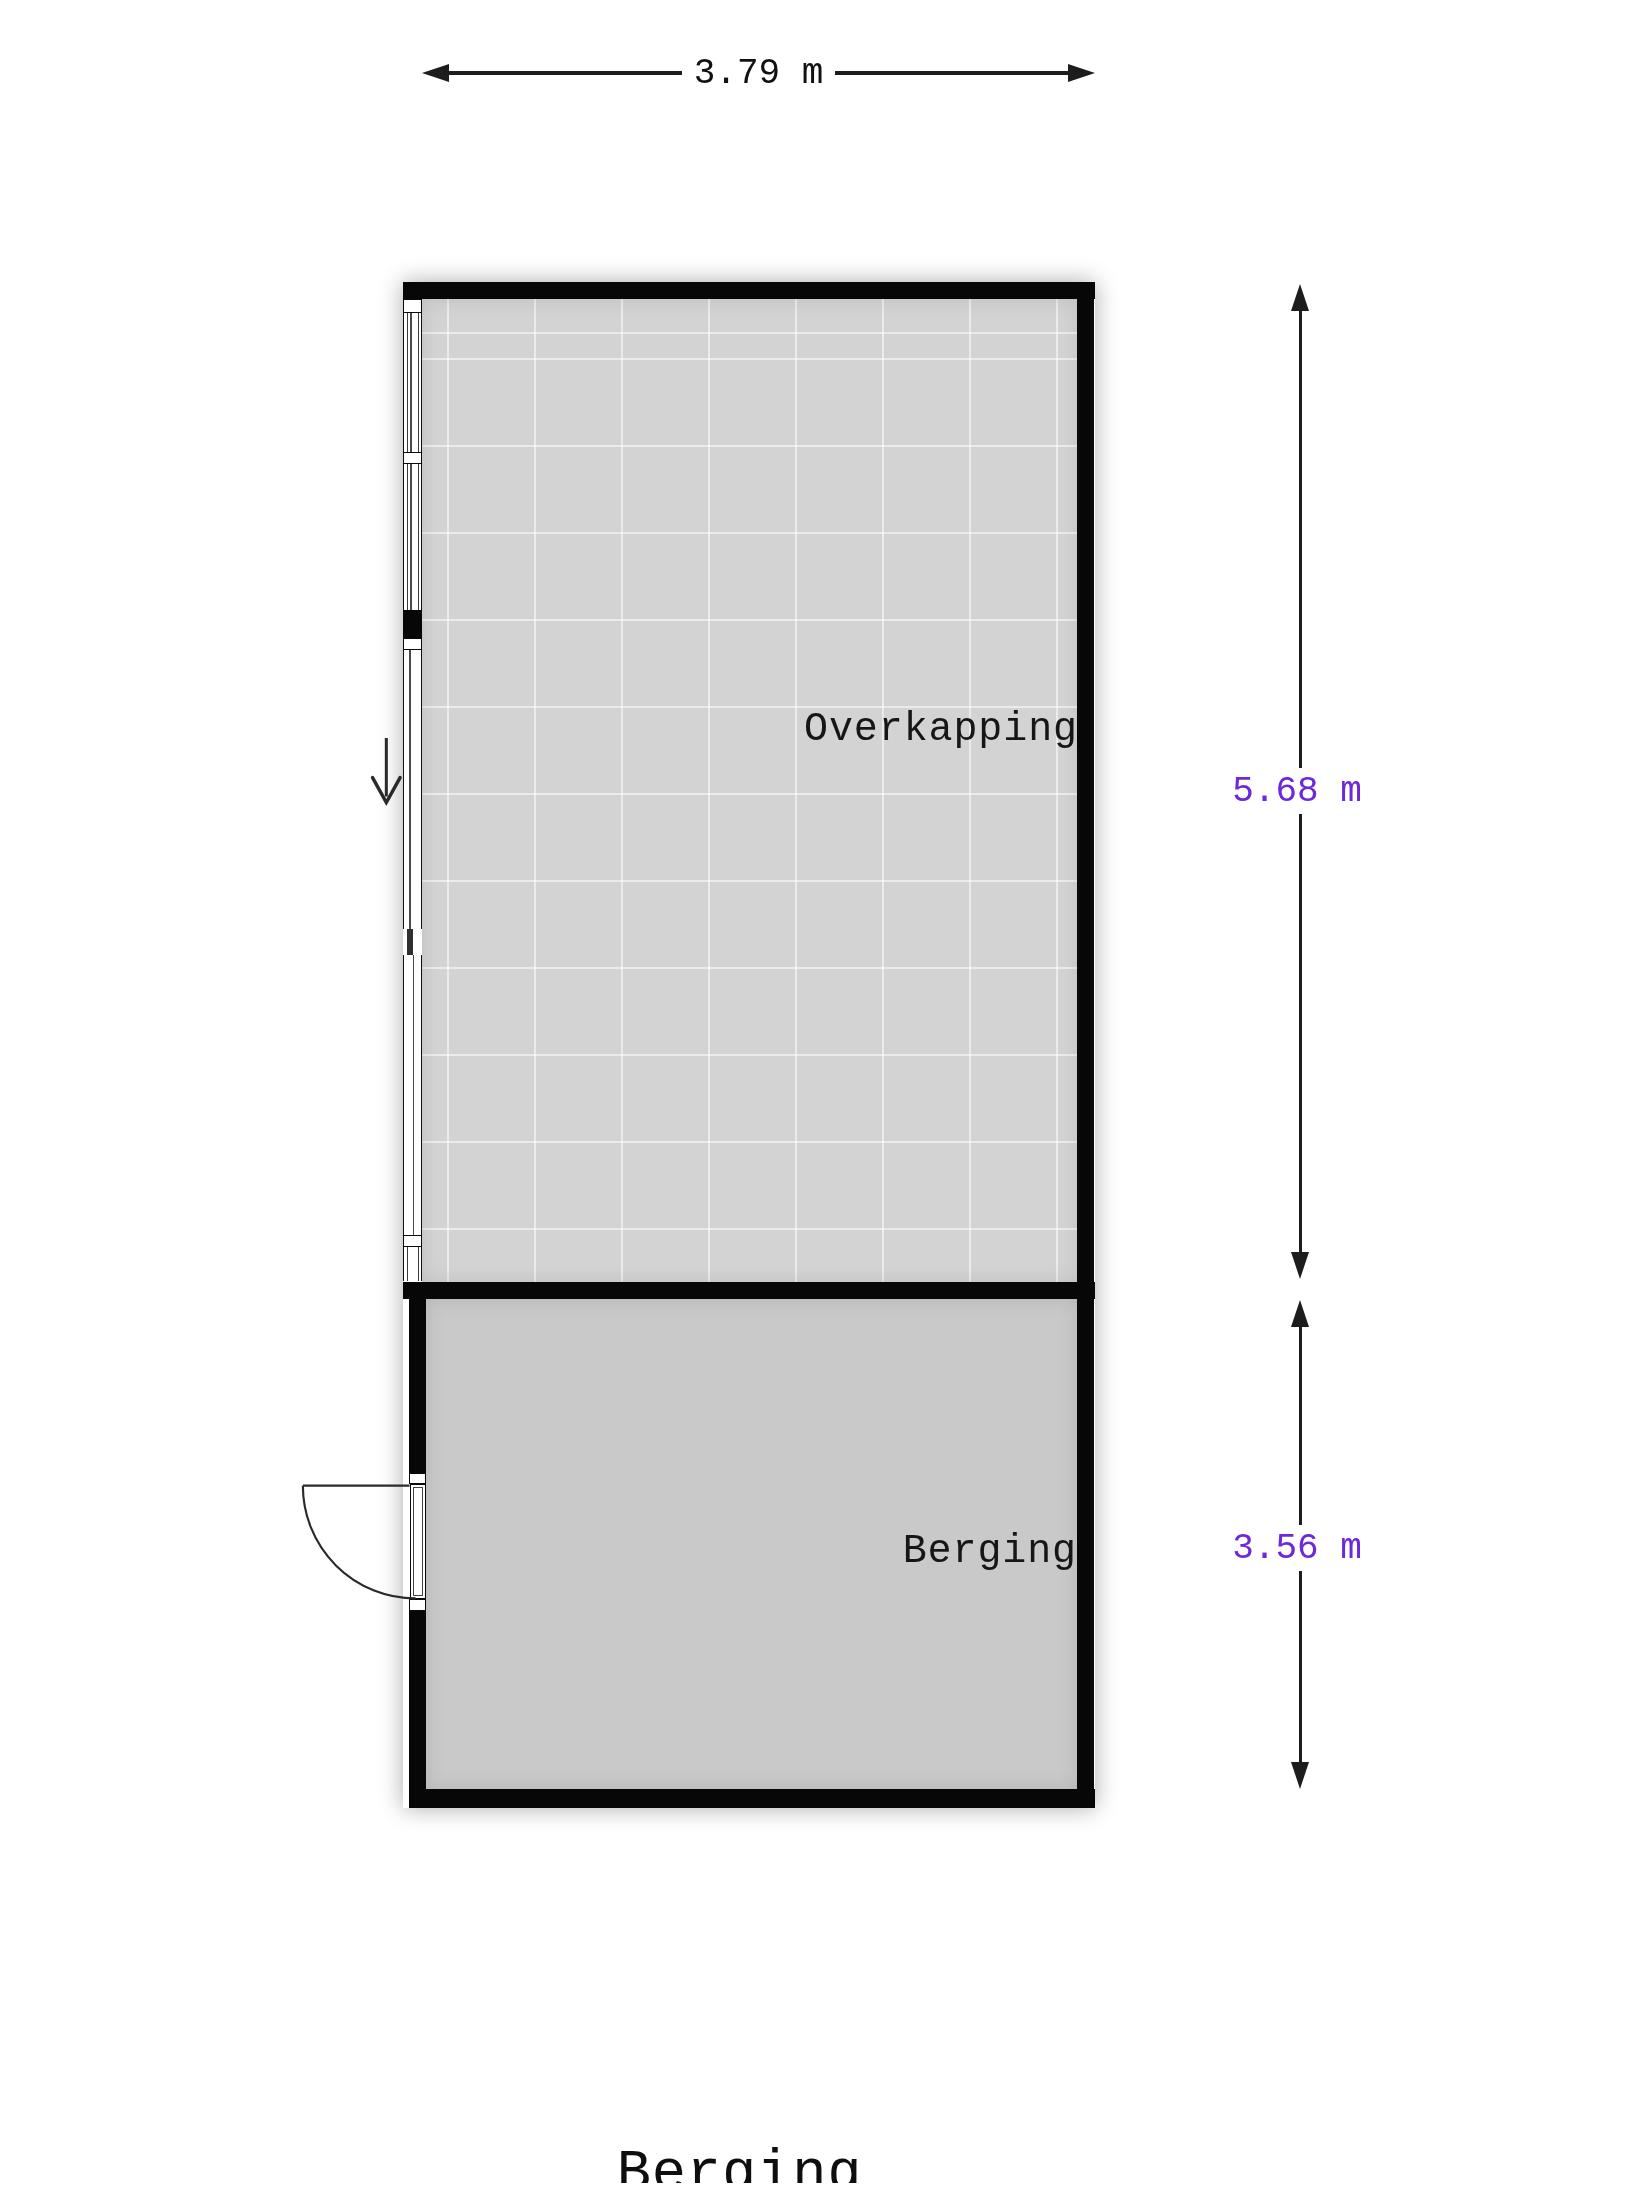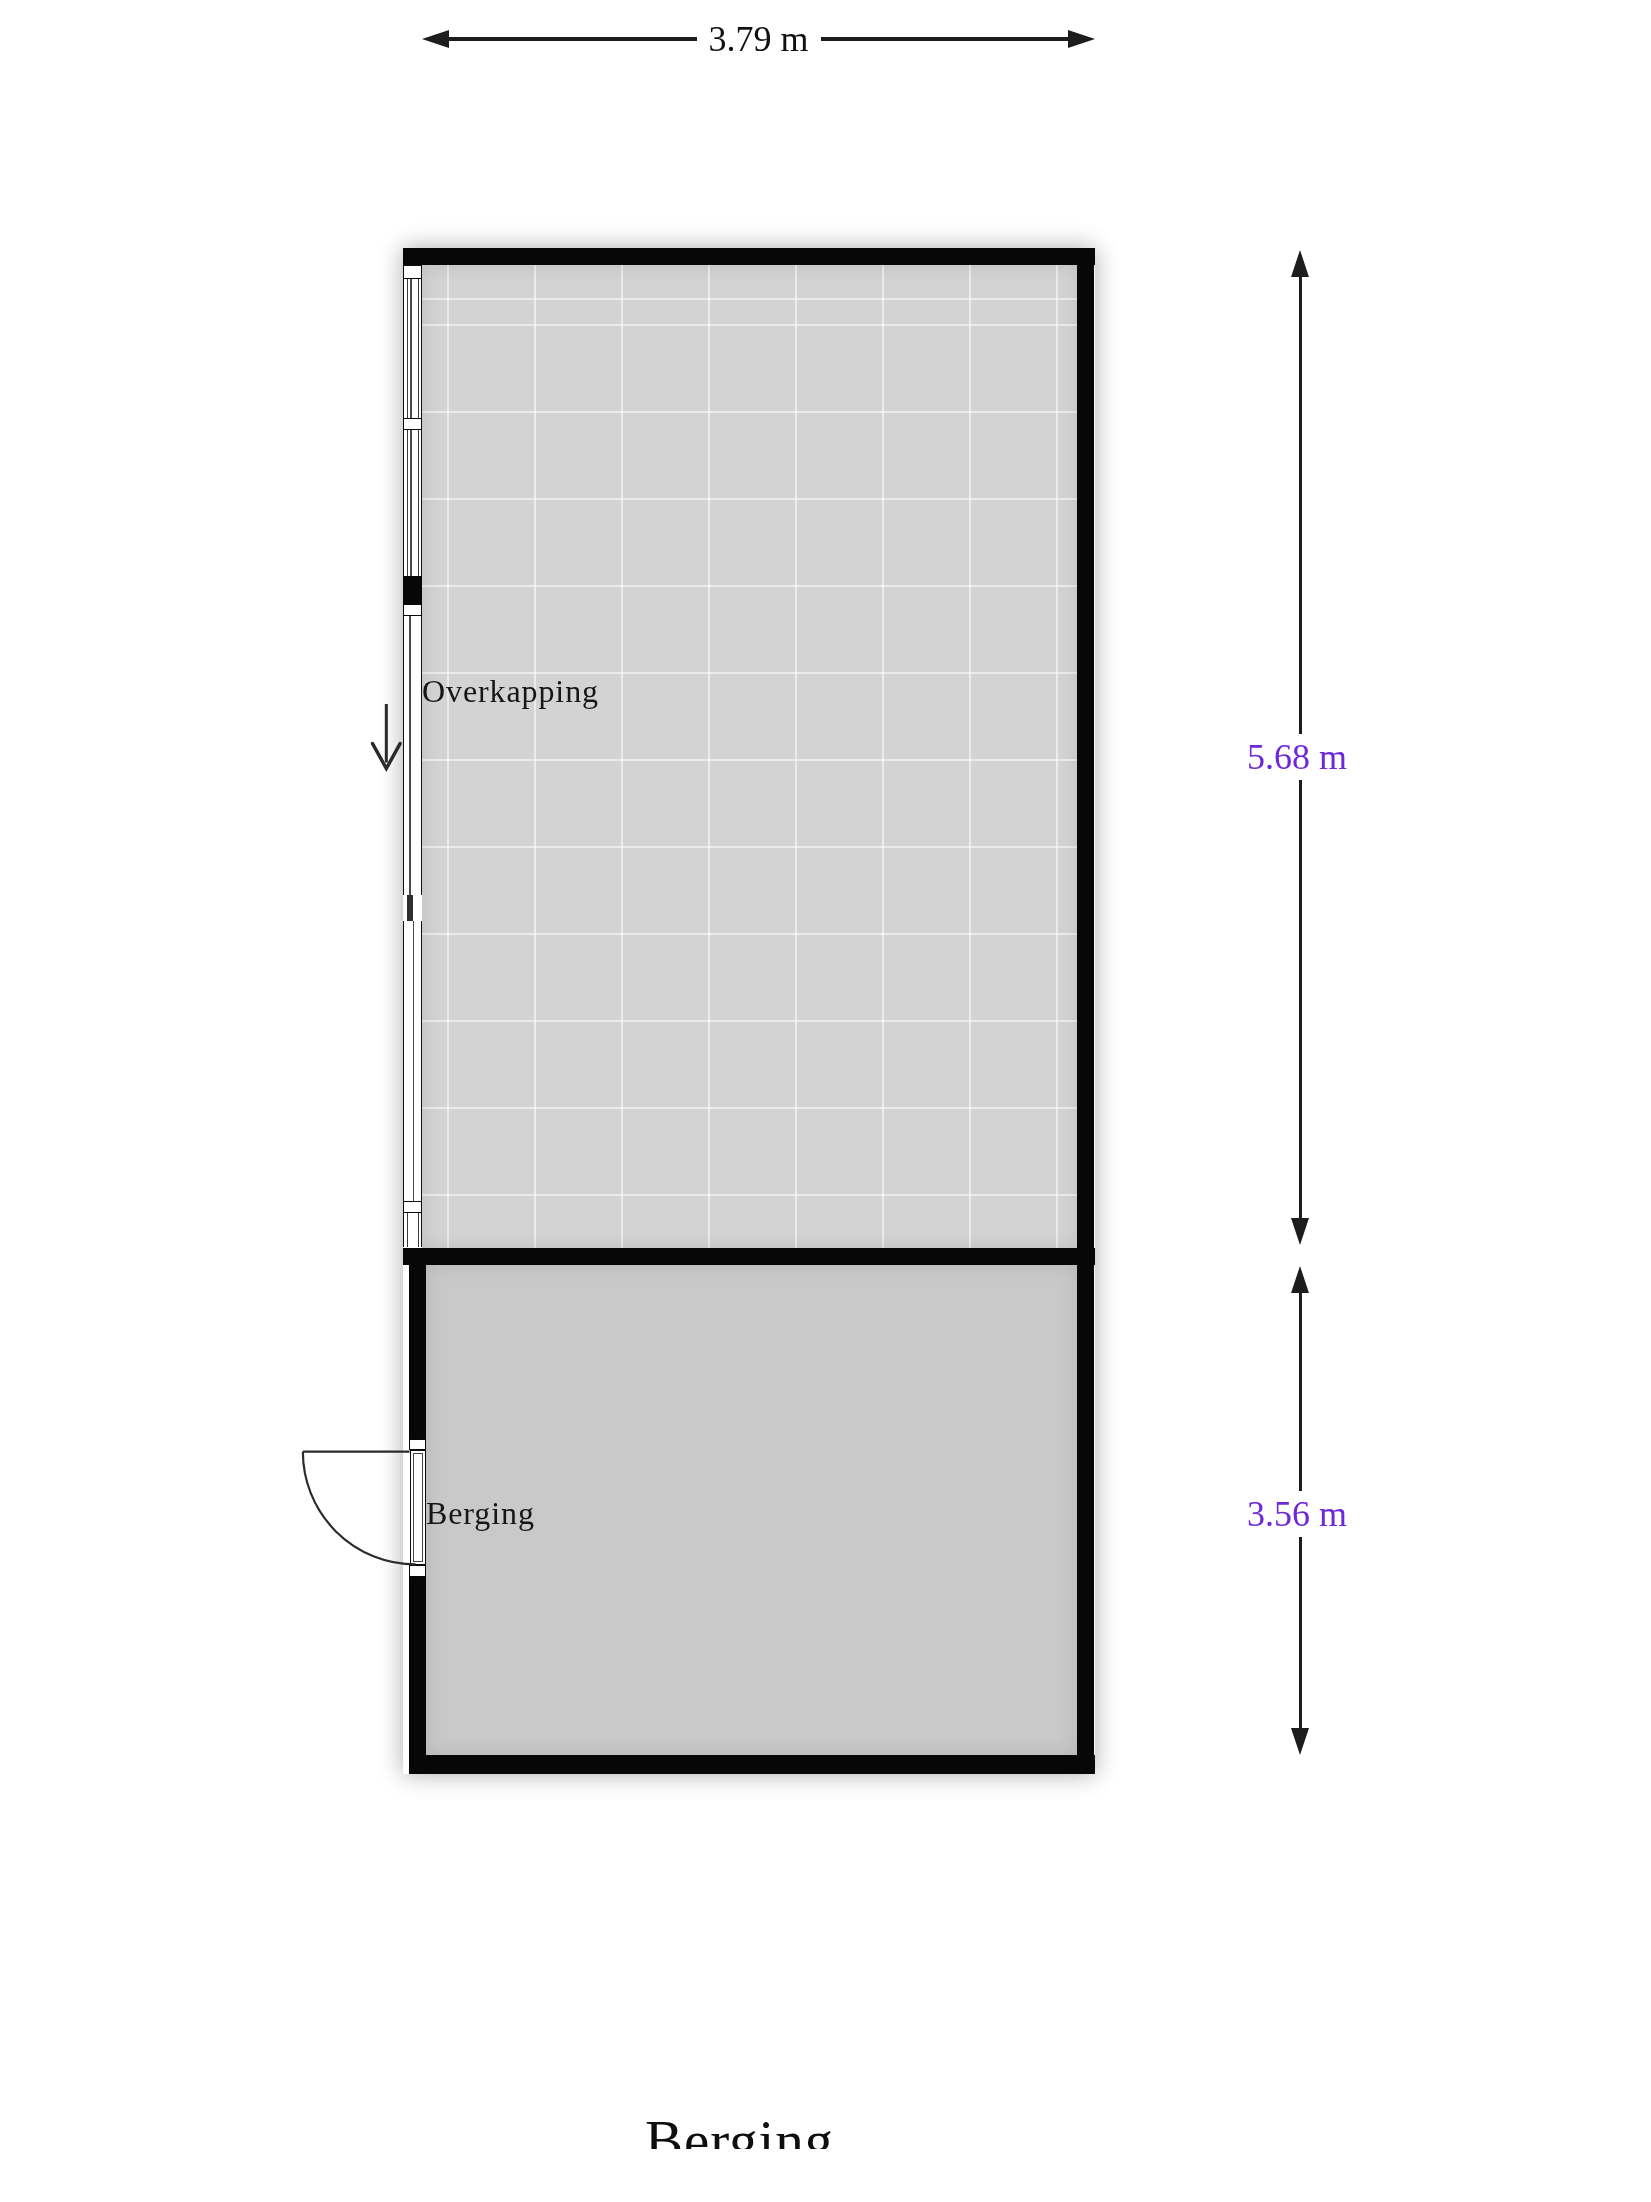--- a/index.html
+++ b/index.html
@@ -1,18 +1,18 @@
 <!DOCTYPE html>
 <html style="font-size:13.8px"><head>
 <meta charset="utf-8">
 <style>
   html,body{margin:0;padding:0;background:#ffffff;}
   .canvas{
     position:relative;width:1652px;height:2149px;background:#ffffff;overflow:hidden;
-    font-family:Liberation Serif, serif;color:#1c1c1c;
+    font-family:Liberation Mono, monospace;color:#1c1c1c;margin-top:34px;
   }
 
   
   .wall{position:absolute;background:#070707;}
   .plan-shadow{position:absolute;left:403px;top:248px;width:692px;height:1526px;
     box-shadow:0 0 22.4px rgba(0,0,0,0.33);}
 
   
   .floor-overkapping{
     position:absolute;left:422px;top:265px;width:656px;height:983px;
@@ -49,21 +49,21 @@
   .dim-h .lbl{padding:0 12px;font-size:36px;white-space:nowrap;color:#111;}
   .ah{width:0;height:0;flex:none;}
   .ah.left {border-top:9.5px solid transparent;border-bottom:9.5px solid transparent;border-right:27.5px solid #1d1d1d;}
   .ah.right{border-top:9.5px solid transparent;border-bottom:9.5px solid transparent;border-left:27.5px solid #1d1d1d;}
   .ah.up   {border-left:9.5px solid transparent;border-right:9.5px solid transparent;border-bottom:27.5px solid #1d1d1d;}
   .ah.down {border-left:9.5px solid transparent;border-right:9.5px solid transparent;border-top:27.5px solid #1d1d1d;}
   .vseg{position:absolute;width:3.4px;background:#1d1d1d;}
   .vlbl{position:absolute;font-size:36px;white-space:nowrap;color:#6d28d9;transform:translate(-50%,-50%);}
 
   
-  .room-label{position:absolute;text-align:left;font-size:32px;color:#161616;letter-spacing:0.9px;}
+  .room-label{position:absolute;text-align:right;font-size:40px;color:#161616;letter-spacing:0.9px;}
   .page-title{position:absolute;text-align:center;font-size:57px;color:#0e0e0e;letter-spacing:0.9px;}
 
   svg.overlay{position:absolute;left:0;top:0;pointer-events:none;}
 </style>
 </head>
 <body>
 
 <div class="canvas">
 
   <div class="dim-h" style="left:422px;top:20px;width:673px;">

